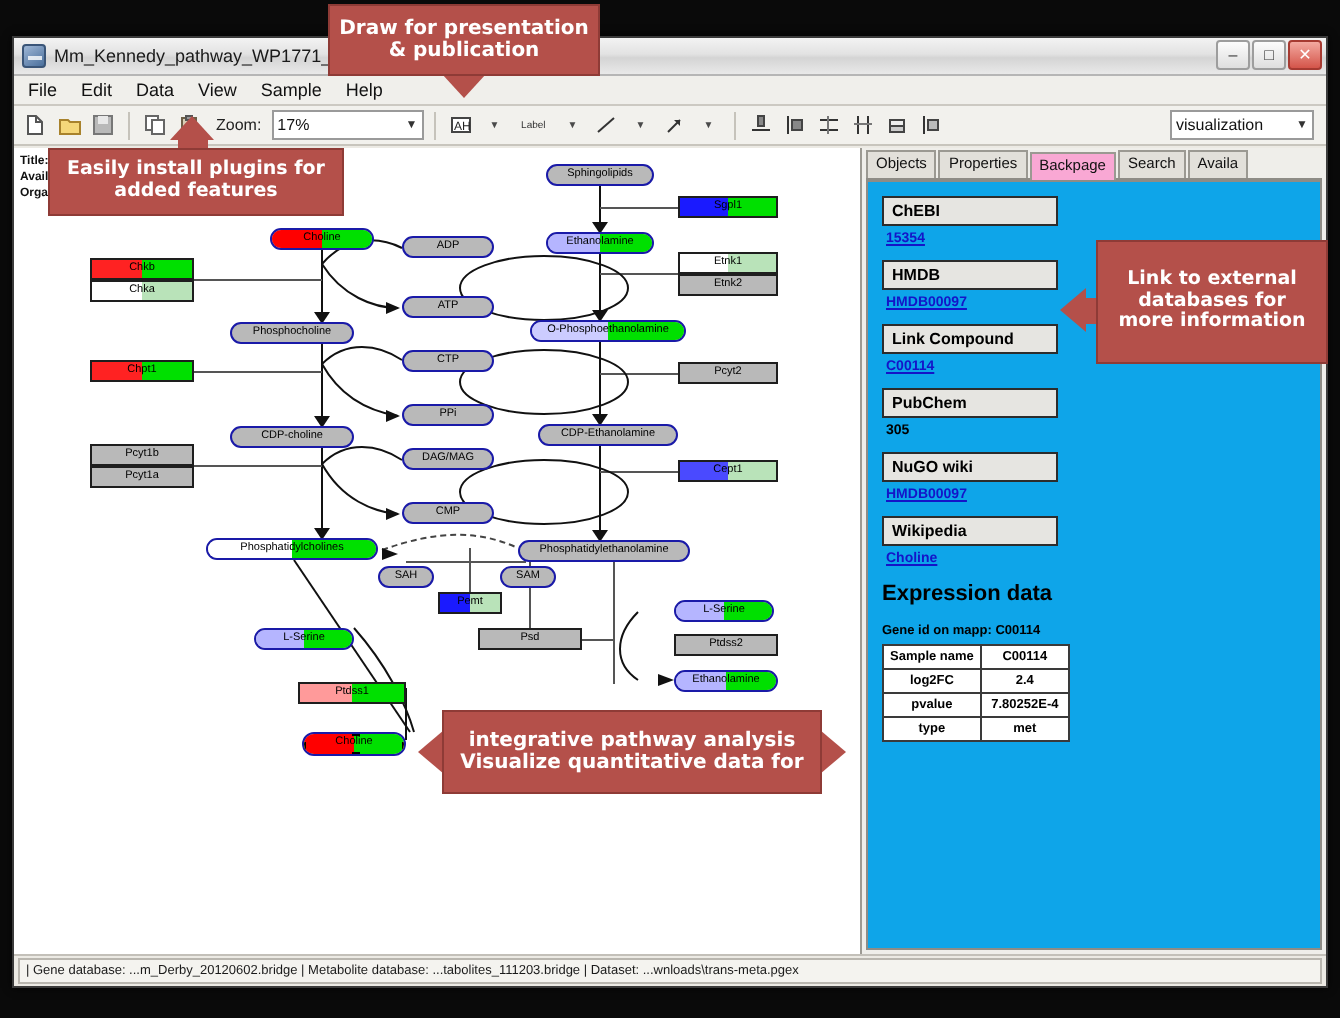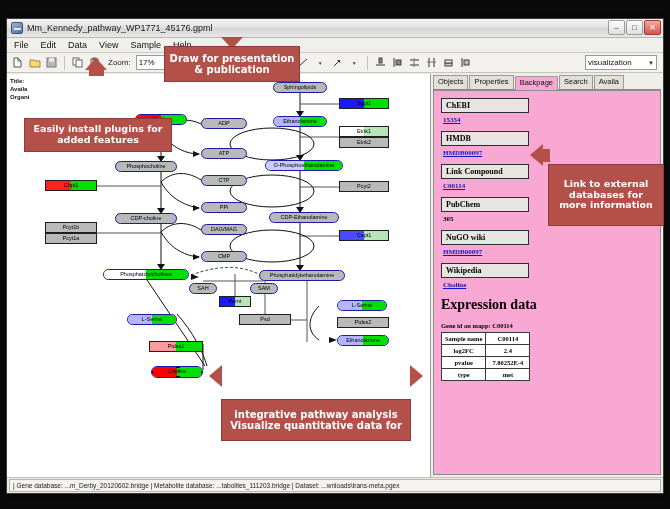--- a/index.html
+++ b/index.html
@@ -118,31 +118,31 @@
     border-bottom:1px solid #8e8c86;
   }
   .tab{
     font-size:7.5px;color:#111;padding:1px 4px 2px 4px;
     background:#e2e0da;border:1px solid #9b9992;border-bottom:none;
     line-height:10px;
   }
   .tab.active{ background:#f9a8d4; font-weight:normal; position:relative; top:1px; padding-bottom:2px;}
   .side-body{
     position:absolute;left:2px;top:16px;right:2px;bottom:2px;
-    background:#f9a8d4;border:1px solid #8e8c86;overflow:hidden;font-family:Liberation Serif, serif;
+    background:#0ea5e9;border:1px solid #8e8c86;overflow:hidden;
   }
   .db-box{
     margin:7px 0 0 7px; width:88px; height:15px;
     background:#e6e5e1;border:1px solid #2c2c2c;
     display:flex;align-items:center;padding-left:4px;
     font-size:8px;font-weight:bold;color:#000;
   }
   .db-link{ margin:3px 0 0 9px; font-size:7px; color:#1414c8; text-decoration:underline; font-weight:bold;}
   .db-plain{ margin:3px 0 0 9px; font-size:7px; color:#000; font-weight:bold;}
-  .expr-hdr{ margin:8px 16px 0 7px; font-size:14px; font-weight:bold; color:#000; }
+  .expr-hdr{ margin:8px 16px 0 7px; font-size:11px; font-weight:bold; color:#000; }
   .gene-id{ margin:9px 0 0 7px; font-size:6.5px; font-weight:bold; color:#000; }
   table.expr{
     margin:3px 0 0 7px; border-collapse:collapse;
   }
   table.expr td{
     border:1px solid #3a3a3a; font-size:6.5px; font-weight:bold; color:#000;
     padding:2px 3px; text-align:center; background:#fff; min-width:44px;
   }
 
   
@@ -156,21 +156,21 @@
     display:flex;align-items:center;padding-left:3px;
     font-size:6.5px;color:#1a1a1a;white-space:nowrap;
   }
 
   
   .callout{
     position:absolute; background:#b4504a; border:1px solid #8e3b36;
     color:#fff; font-weight:bold; text-align:center;
     font-family:"DejaVu Sans", sans-serif;
     display:flex;align-items:center;justify-content:center;
-    z-index:50; line-height:1.15;margin-top:44px;
+    z-index:50; line-height:1.15;
   }
   .arrow{ position:absolute; width:0;height:0; z-index:49; }
   .arr-down{ border-left:11px solid transparent;border-right:11px solid transparent;border-top:12px solid #b4504a; }
   .arr-up{ border-left:11px solid transparent;border-right:11px solid transparent;border-bottom:12px solid #b4504a; }
   .arr-left{ border-top:11px solid transparent;border-bottom:11px solid transparent;border-right:13px solid #b4504a; }
   .arr-right{ border-top:11px solid transparent;border-bottom:11px solid transparent;border-left:13px solid #b4504a; }
   .arr-stem{ position:absolute;background:#b4504a;z-index:49; }
 </style>
 </head>
 <body>

